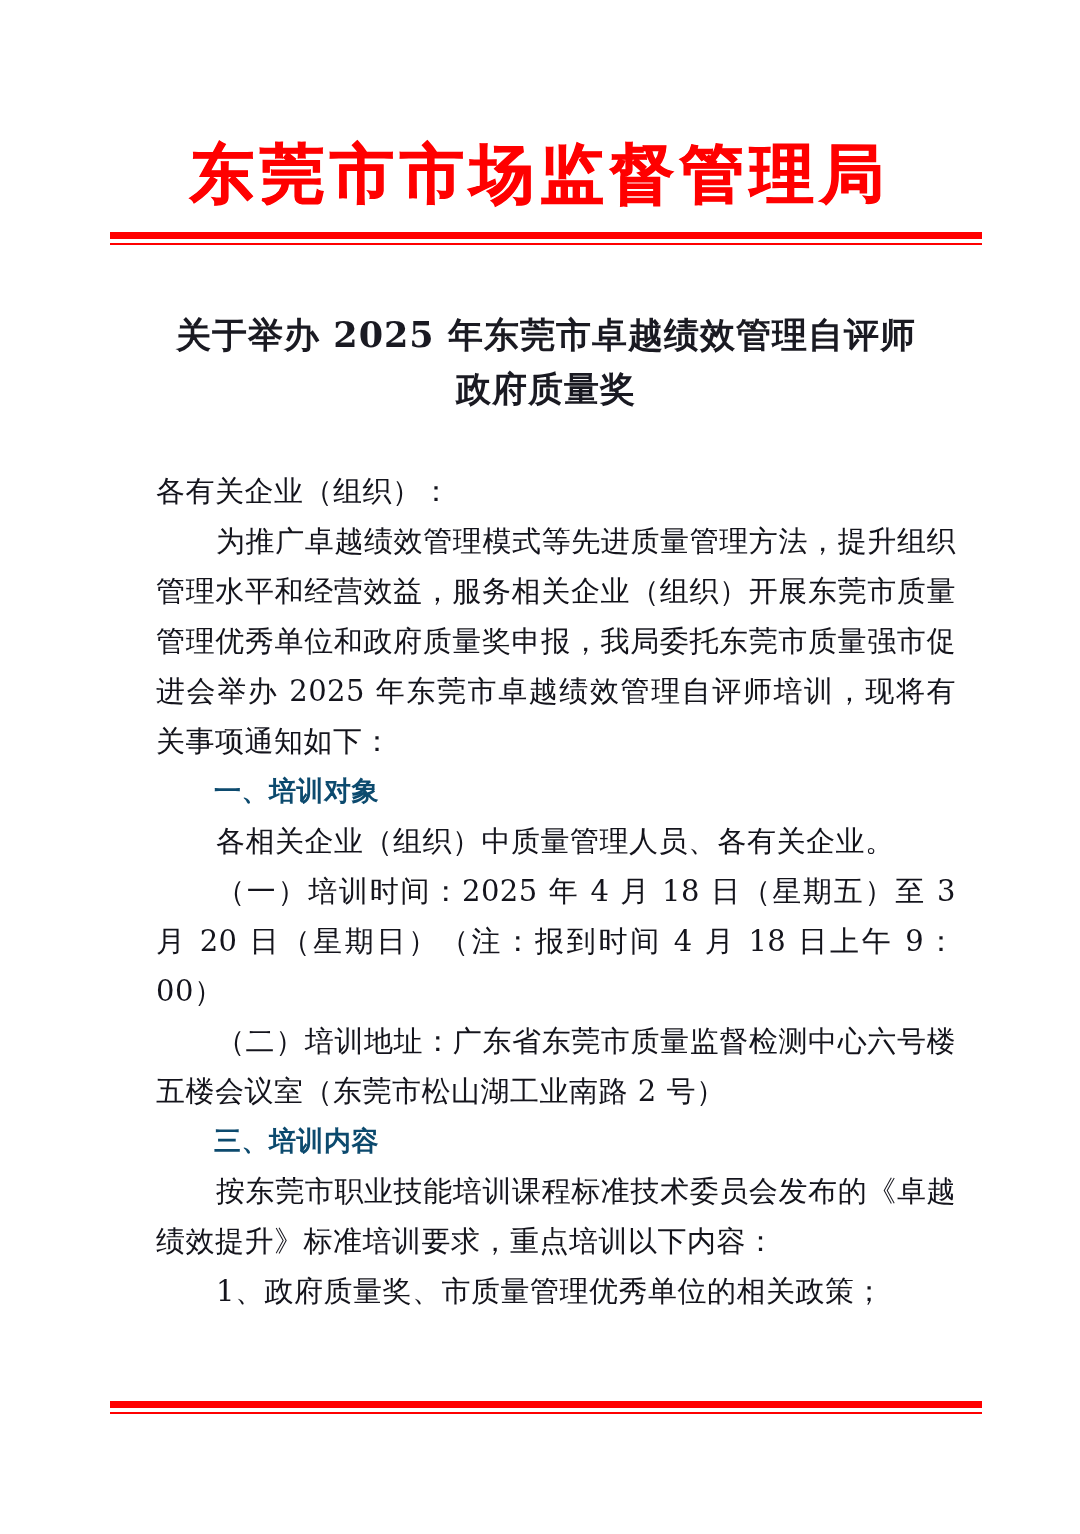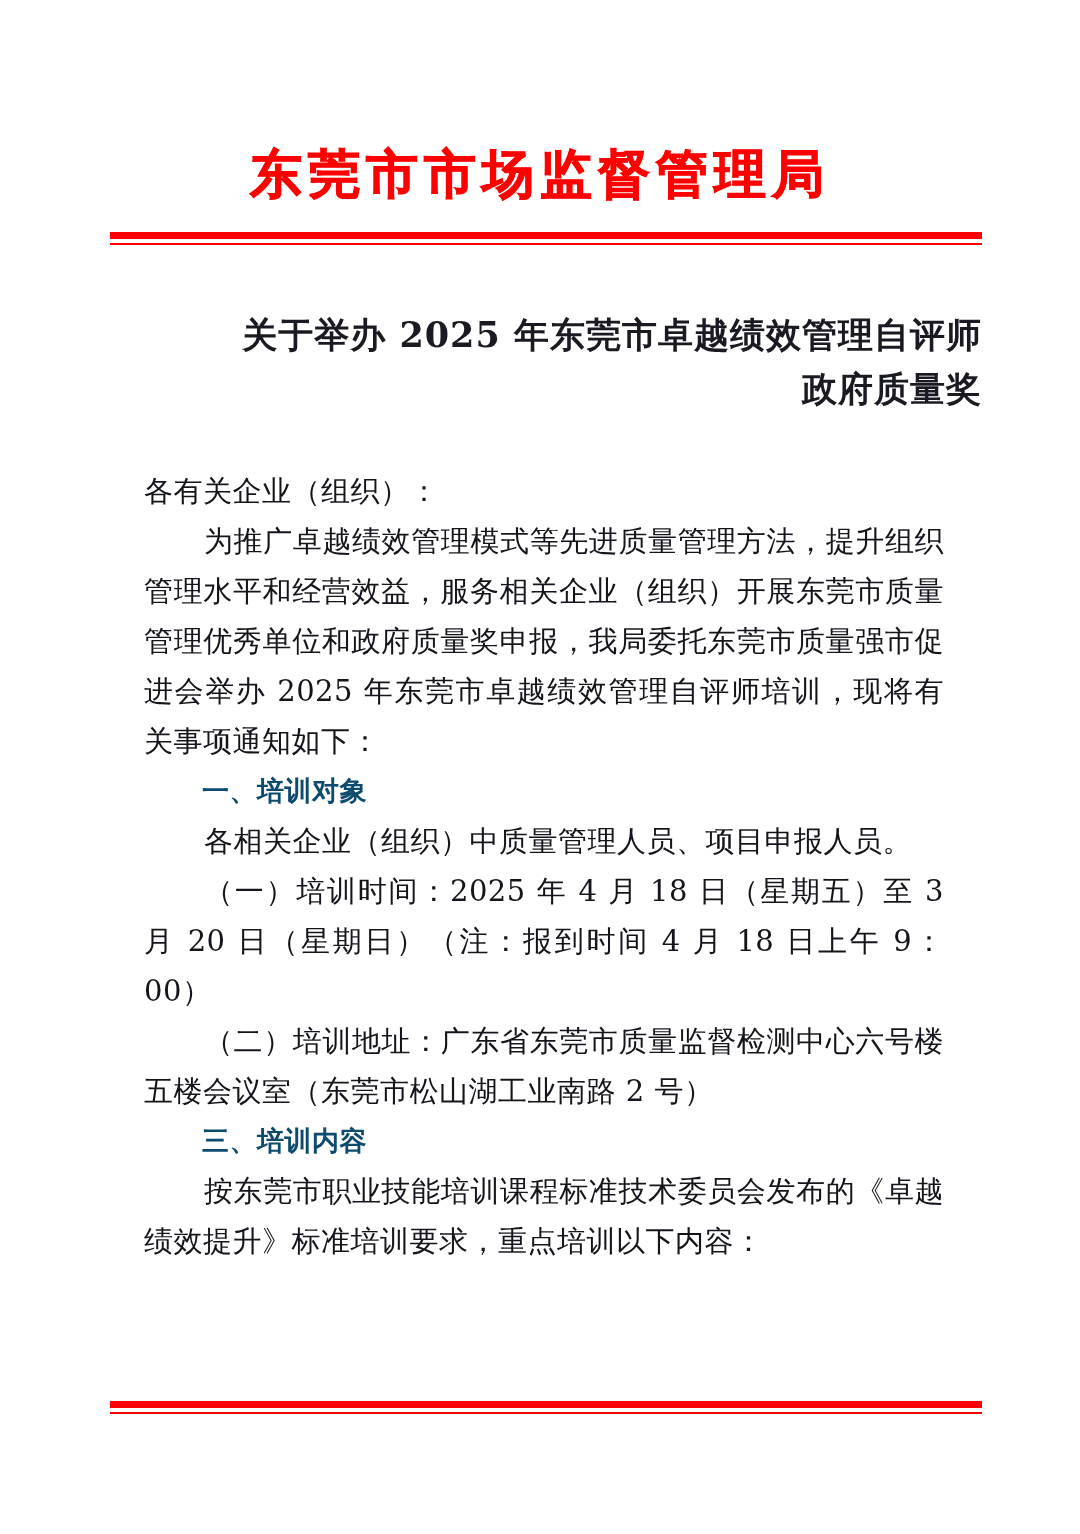--- a/index.html
+++ b/index.html
@@ -30,21 +30,21 @@
     left: 0;
     top: 126px;
     width: 1080px;
     text-align: center;
   }
   .letterhead-title {
     display: inline-block;
     color: #FF0000;
     font-family: "DejaVu Serif", "Liberation Serif", serif;
     font-weight: bold;
-    font-size: 52px;
+    font-size: 64px;
     line-height: 96px;
     letter-spacing: 6px;
     white-space: nowrap;
     -webkit-text-stroke: 1px #FF0000;
   }
 
   
   .rule-group {
     position: absolute;
     left: 110px;
@@ -72,26 +72,26 @@
     top: 308px;
     width: 872px;
     text-align: center;
     color: #1a1a22;
     font-family: "DejaVu Serif", "Liberation Serif", serif;
     font-weight: bold;
     font-size: 35px;
     line-height: 54px;
     letter-spacing: 1px;
   }
-  .doc-title .ln { display: block; text-align: right; }
+  .doc-title .ln { display: block; }
 
   
   .body-area {
     position: absolute;
-    left: 144px;
+    left: 156px;
     top: 466px;
     width: 800px;
   }
   .para {
     font-family: "DejaVu Serif", "Liberation Serif", serif;
     font-size: 29px;
     line-height: 50px;
     color: #14141c;
     letter-spacing: 0.5px;
     text-align: justify;
@@ -130,27 +130,28 @@
     <span class="ln">政府质量奖</span>
   </div>
 
   <div class="body-area">
 
     <p class="para">各有关企业（组织）：</p>
 
     <p class="para indent">为推广卓越绩效管理模式等先进质量管理方法，提升组织管理水平和经营效益，服务相关企业（组织）开展东莞市质量管理优秀单位和政府质量奖申报，我局委托东莞市质量强市促进会举办 2025 年东莞市卓越绩效管理自评师培训，现将有关事项通知如下：</p>
 
     <p class="heading">一、培训对象</p>
-    <p class="para indent">各相关企业（组织）中质量管理人员、项目申报人员。</p>
+    <p class="para indent">各相关企业（组织）中质量管理人员、各有关企业。</p>
 
     <p class="para indent">（一）培训时间：2025 年 4 月 18 日（星期五）至 3 月 20 日（星期日）（注：报到时间 4 月 18 日上午 9：00）</p>
     <p class="para indent">（二）培训地址：广东省东莞市质量监督检测中心六号楼五楼会议室（东莞市松山湖工业南路 2 号）</p>
 
     <p class="heading">三、培训内容</p>
     <p class="para indent">按东莞市职业技能培训课程标准技术委员会发布的《卓越绩效提升》标准培训要求，重点培训以下内容：</p>
+    <p class="para indent">1、政府质量奖、市质量管理优秀单位的相关政策；</p>
 
   </div>
 
   <div class="rule-group bottom">
     <div class="rule-thick"></div>
     <div class="rule-gap"></div>
     <div class="rule-thin"></div>
   </div>
 
 </div>

